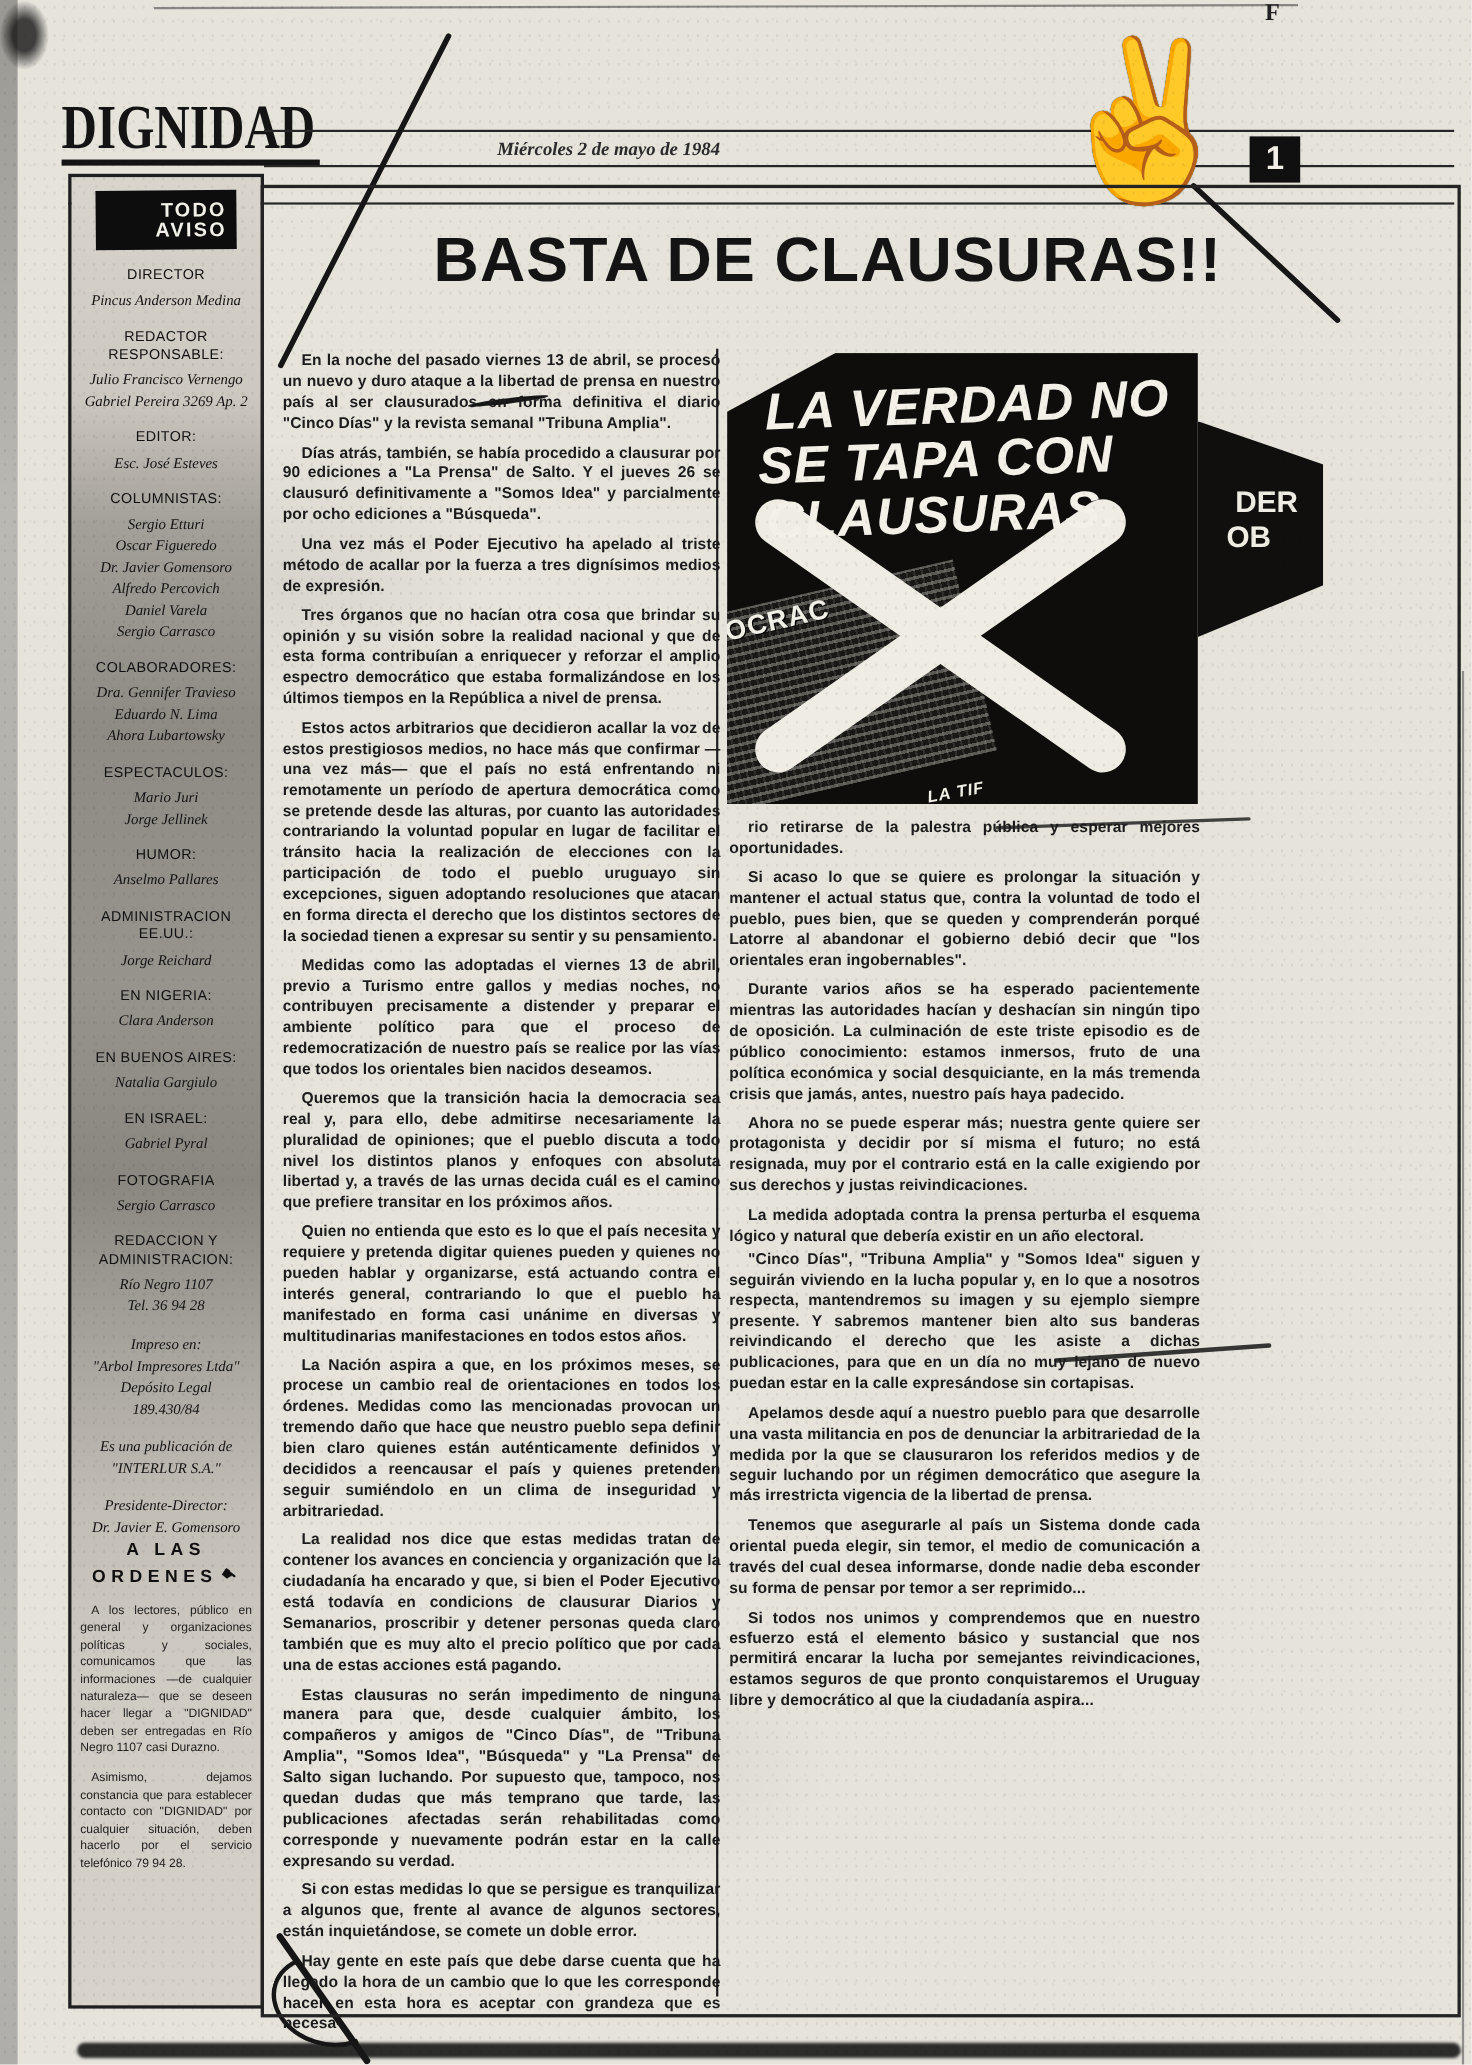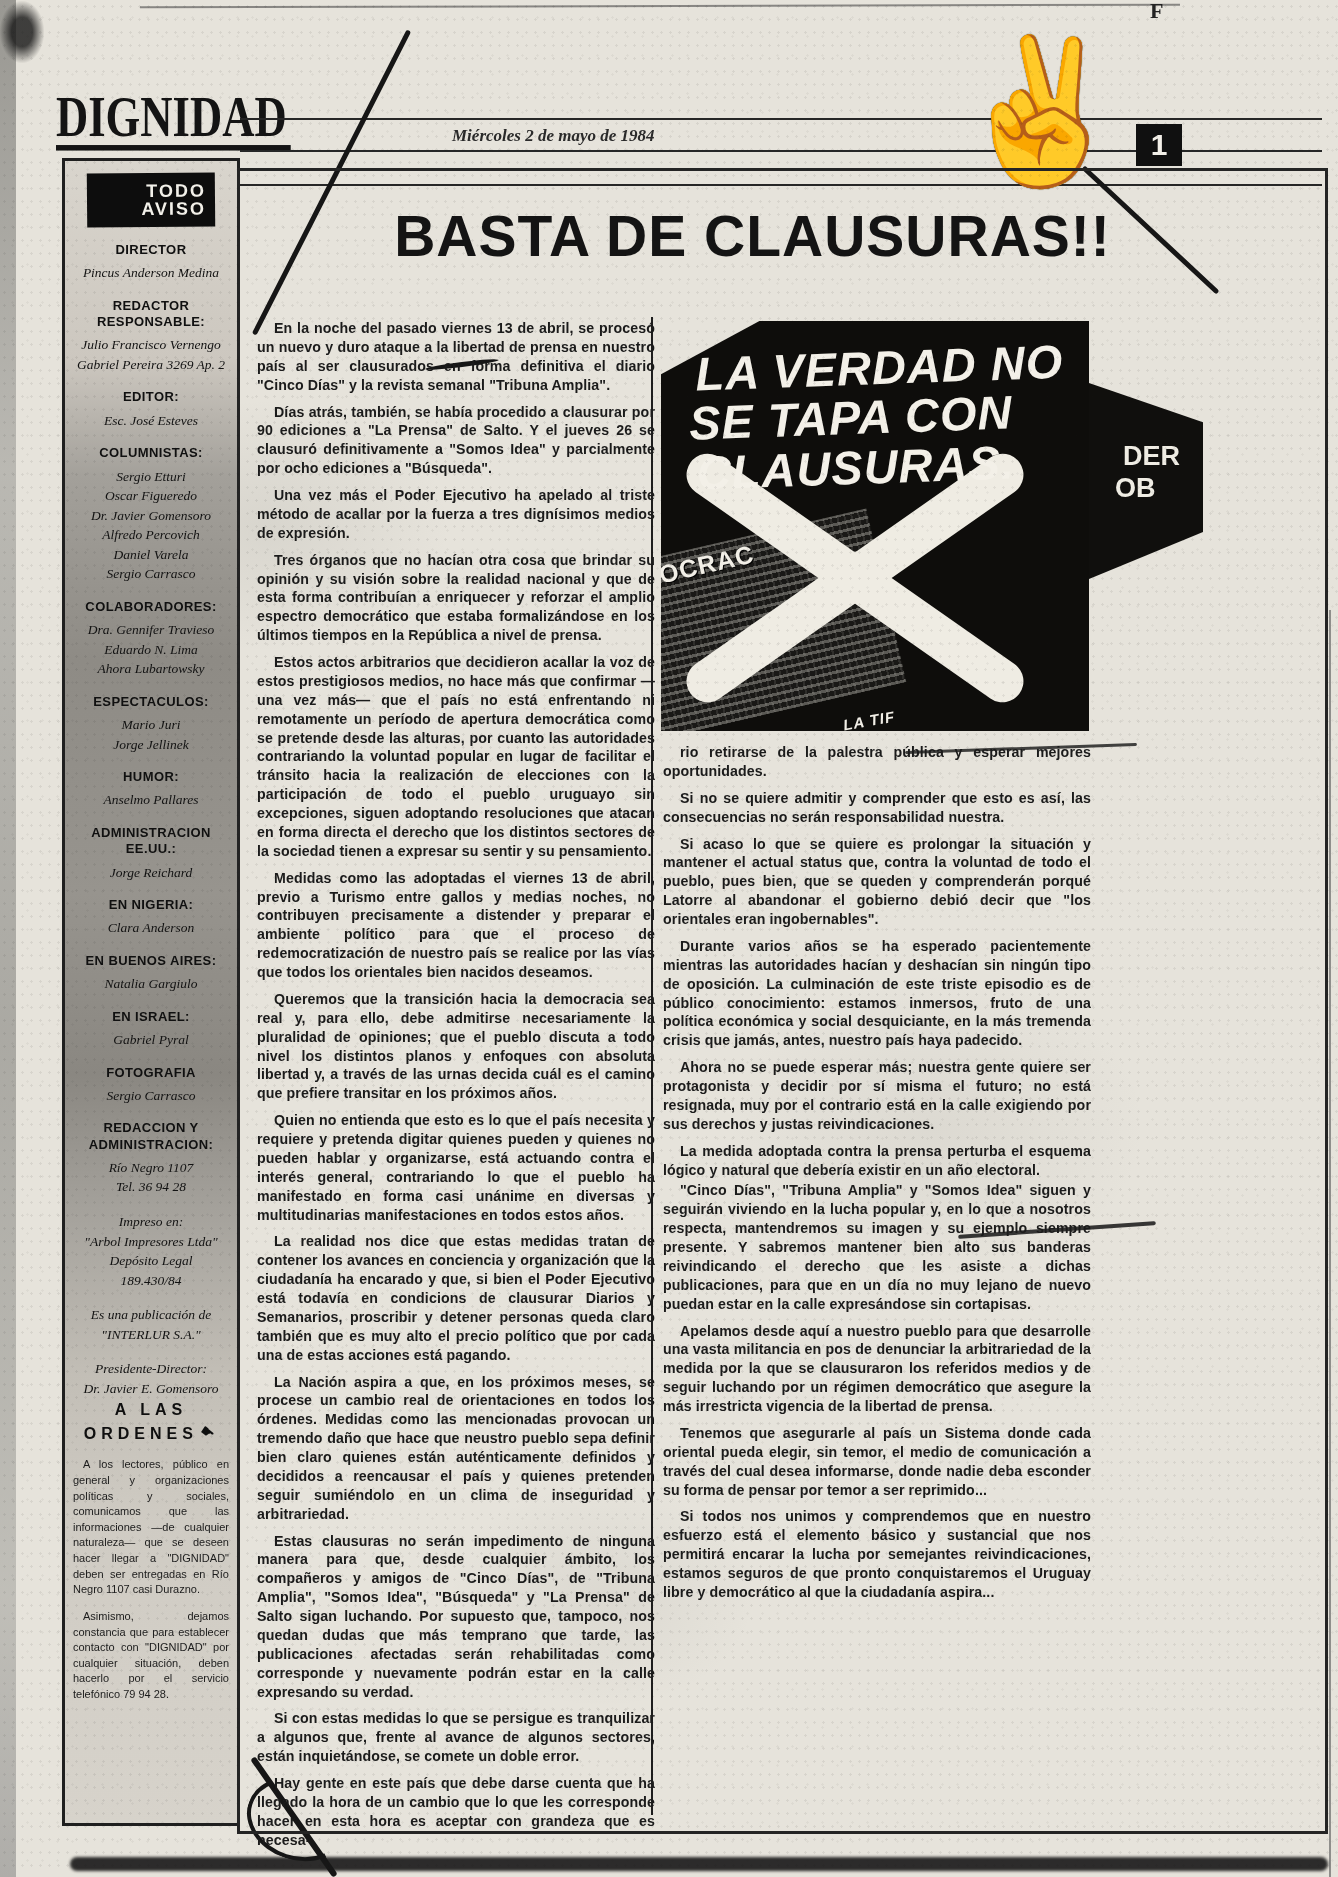--- a/index.html
+++ b/index.html
@@ -30,21 +30,21 @@
   .topline{left:140px;top:5px;width:1040px;height:2px;background:#3a3a3a;opacity:.55;transform:rotate(-.15deg);}
   
   .sidebar{left:62px;top:158px;width:162px;height:1646px;border:3px solid #1f1f1f;
     padding:8px 5px;box-sizing:content-box;text-align:center;
     background:linear-gradient(180deg,#d9d5cd 0%,#ccc7bf 12%,#a3a09a 19%,#8e8b85 30%,
       #97948e 44%,#8a8781 55%,#a4a19b 63%,#c2beb6 73%,#cfcbc3 82%,#d7d3cb 100%);}
   .todo{width:128px;height:54px;background:#0d0d0d;margin:4px auto 10px;display:flex;
     flex-direction:column;align-items:flex-end;justify-content:center;padding-right:9px;
     box-sizing:border-box;color:#f3f1ea;font-weight:bold;font-size:18px;line-height:1.02;
     letter-spacing:2px;transform:rotate(-.5deg);}
-  .sb-head{font-weight:bold;font-size:13px;letter-spacing:.4px;color:#101010;line-height:1.25;
+  .sb-head{font-weight:normal;font-size:13px;letter-spacing:.4px;color:#101010;line-height:1.25;
     margin:15px 0 5px;}
   .sb-name{font-family:"Liberation Serif",serif;font-style:italic;font-weight:normal;
     font-size:13.5px;line-height:1.45;color:#121212;}
   .sb-plain{margin-top:15px;text-align:center;}
   .orders-title{font-weight:bold;font-size:16px;letter-spacing:5px;line-height:1.5;color:#0f0f0f;}
   .orders-hand{font-size:15px;display:inline-block;transform:rotate(38deg);margin-left:2px;}
   .orders-p{font-size:11px;font-weight:normal;line-height:1.42;text-align:justify;
     text-indent:10px;color:#1c1c1c;margin:11px 3px 0;}
   
   .main-box{left:237px;top:168px;width:1085px;height:1660px;border:3px solid #242424;}
@@ -215,22 +215,22 @@
 
     <div class="col col-left">
       <p>En la noche del pasado viernes 13 de abril, se procesó un nuevo y duro ataque a la libertad de prensa en nuestro país al ser clausurados en forma definitiva el diario "Cinco Días" y la revista semanal "Tribuna Amplia".</p>
       <p>Días atrás, también, se había procedido a clausurar por 90 ediciones a "La Prensa" de Salto. Y el jueves 26 se clausuró definitivamente a "Somos Idea" y parcialmente por ocho ediciones a "Búsqueda".</p>
       <p>Una vez más el Poder Ejecutivo ha apelado al triste método de acallar por la fuerza a tres dignísimos medios de expresión.</p>
       <p>Tres órganos que no hacían otra cosa que brindar su opinión y su visión sobre la realidad nacional y que de esta forma contribuían a enriquecer y reforzar el amplio espectro democrático que estaba formalizándose en los últimos tiempos en la República a nivel de prensa.</p>
       <p>Estos actos arbitrarios que decidieron acallar la voz de estos prestigiosos medios, no hace más que confirmar —una vez más— que el país no está enfrentando ni remotamente un período de apertura democrática como se pretende desde las alturas, por cuanto las autoridades contrariando la voluntad popular en lugar de facilitar el tránsito hacia la realización de elecciones con la participación de todo el pueblo uruguayo sin excepciones, siguen adoptando resoluciones que atacan en forma directa el derecho que los distintos sectores de la sociedad tienen a expresar su sentir y su pensamiento.</p>
       <p>Medidas como las adoptadas el viernes 13 de abril, previo a Turismo entre gallos y medias noches, no contribuyen precisamente a distender y preparar el ambiente político para que el proceso de redemocratización de nuestro país se realice por las vías que todos los orientales bien nacidos deseamos.</p>
       <p>Queremos que la transición hacia la democracia sea real y, para ello, debe admitirse necesariamente la pluralidad de opiniones; que el pueblo discuta a todo nivel los distintos planos y enfoques con absoluta libertad y, a través de las urnas decida cuál es el camino que prefiere transitar en los próximos años.</p>
       <p>Quien no entienda que esto es lo que el país necesita y requiere y pretenda digitar quienes pueden y quienes no pueden hablar y organizarse, está actuando contra el interés general, contrariando lo que el pueblo ha manifestado en forma casi unánime en diversas y multitudinarias manifestaciones en todos estos años.</p>
+      <p>La Nación aspira a que, en los próximos meses, se procese un cambio real de orientaciones en todos los órdenes. Medidas como las mencionadas provocan un tremendo daño que hace que neustro pueblo sepa definir bien claro quienes están auténticamente definidos y decididos a reencausar el país y quienes pretenden seguir sumiéndolo en un clima de inseguridad y arbitrariedad.</p>
       <p>La realidad nos dice que estas medidas tratan de contener los avances en conciencia y organización que la ciudadanía ha encarado y que, si bien el Poder Ejecutivo está todavía en condicions de clausurar Diarios y Semanarios, proscribir y detener personas queda claro también que es muy alto el precio político que por cada una de estas acciones está pagando.</p>
-      <p>La Nación aspira a que, en los próximos meses, se procese un cambio real de orientaciones en todos los órdenes. Medidas como las mencionadas provocan un tremendo daño que hace que neustro pueblo sepa definir bien claro quienes están auténticamente definidos y decididos a reencausar el país y quienes pretenden seguir sumiéndolo en un clima de inseguridad y arbitrariedad.</p>
       <p>Estas clausuras no serán impedimento de ninguna manera para que, desde cualquier ámbito, los compañeros y amigos de "Cinco Días", de "Tribuna Amplia", "Somos Idea", "Búsqueda" y "La Prensa" de Salto sigan luchando. Por supuesto que, tampoco, nos quedan dudas que más temprano que tarde, las publicaciones afectadas serán rehabilitadas como corresponde y nuevamente podrán estar en la calle expresando su verdad.</p>
       <p>Si con estas medidas lo que se persigue es tranquilizar a algunos que, frente al avance de algunos sectores, están inquietándose, se comete un doble error.</p>
       <p>Hay gente en este país que debe darse cuenta que ha llegado la hora de un cambio que lo que les corresponde hacer en esta hora es aceptar con grandeza que es necesa-</p>
     </div>
 
     <div class="col col-right">
 
       <div class="poster">
         <div class="poster-clip">
           <div class="poster-black"></div>
@@ -246,21 +246,20 @@
           </div>
           <div class="la-tif">LA TIF</div>
         </div>
         <div class="poster-flap">
           <span class="t1">DER</span>
           <span class="t2">OB</span>
         </div>
       </div>
 
       <p>rio retirarse de la palestra pública y esperar mejores oportunidades.</p>
-      <p>Si no se quiere admitir y comprender que esto es así, las consecuencias no serán responsabilidad nuestra.</p>
       <p>Si acaso lo que se quiere es prolongar la situación y mantener el actual status que, contra la voluntad de todo el pueblo, pues bien, que se queden y comprenderán porqué Latorre al abandonar el gobierno debió decir que "los orientales eran ingobernables".</p>
       <p>Durante varios años se ha esperado pacientemente mientras las autoridades hacían y deshacían sin ningún tipo de oposición. La culminación de este triste episodio es de público conocimiento: estamos inmersos, fruto de una política económica y social desquiciante, en la más tremenda crisis que jamás, antes, nuestro país haya padecido.</p>
       <p>Ahora no se puede esperar más; nuestra gente quiere ser protagonista y decidir por sí misma el futuro; no está resignada, muy por el contrario está en la calle exigiendo por sus derechos y justas reivindicaciones.</p>
       <p style="margin-bottom:2px;">La medida adoptada contra la prensa perturba el esquema lógico y natural que debería existir en un año electoral.</p>
       <p>"Cinco Días", "Tribuna Amplia" y "Somos Idea" siguen y seguirán viviendo en la lucha popular y, en lo que a nosotros respecta, mantendremos su imagen y su ejemplo siempre presente. Y sabremos mantener bien alto sus banderas reivindicando el derecho que les asiste a dichas publicaciones, para que en un día no muy lejano de nuevo puedan estar en la calle expresándose sin cortapisas.</p>
       <p>Apelamos desde aquí a nuestro pueblo para que desarrolle una vasta militancia en pos de denunciar la arbitrariedad de la medida por la que se clausuraron los referidos medios y de seguir luchando por un régimen democrático que asegure la más irrestricta vigencia de la libertad de prensa.</p>
       <p>Tenemos que asegurarle al país un Sistema donde cada oriental pueda elegir, sin temor, el medio de comunicación a través del cual desea informarse, donde nadie deba esconder su forma de pensar por temor a ser reprimido...</p>
       <p>Si todos nos unimos y comprendemos que en nuestro esfuerzo está el elemento básico y sustancial que nos permitirá encarar la lucha por semejantes reivindicaciones, estamos seguros de que pronto conquistaremos el Uruguay libre y democrático al que la ciudadanía aspira...</p>
     </div>
   </div>

